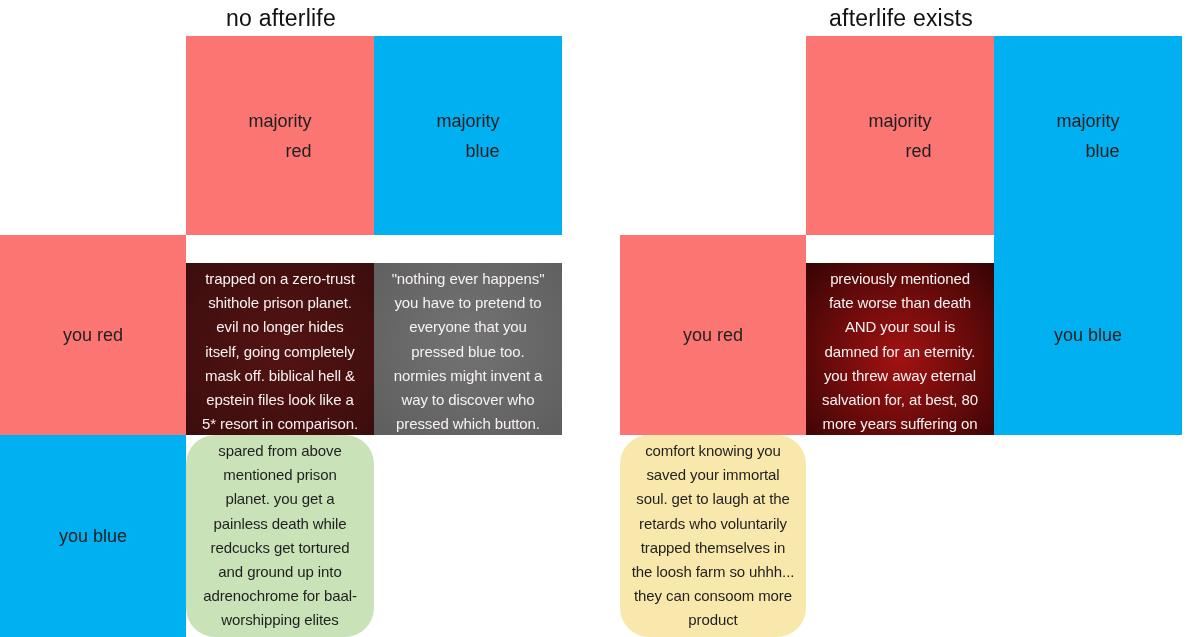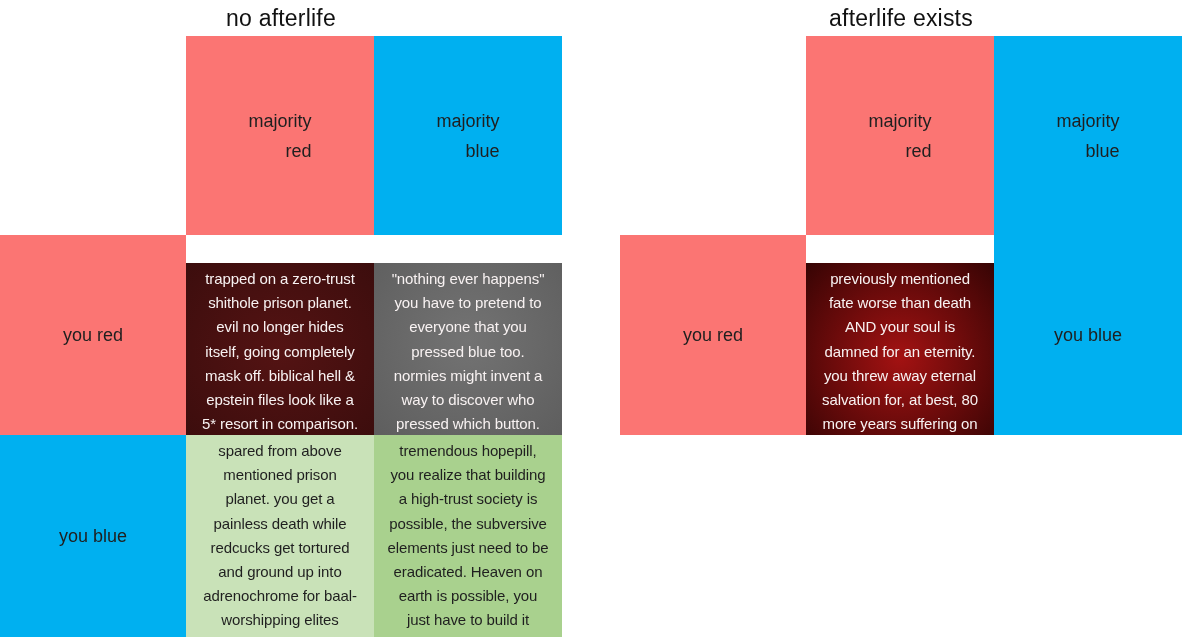--- a/index.html
+++ b/index.html
@@ -31,21 +31,21 @@
   }
   .bg-salmon { background:var(--salmon); }
   .bg-cyan   { background:var(--cyan); }
 
   .cell {
     text-align:center; white-space:pre-line; overflow:hidden;
     font-size:15px; line-height:24.2px; padding:4px 2px 0 2px;
     letter-spacing:-0.1px;
   }
   .light-text { color:var(--light-text);margin-top:28px; }
-  .dark-text  { color:var(--dark-text); }
+  .dark-text  { color:var(--dark-text);border-radius:29px; }
 
   .cell-nrr { background:radial-gradient(ellipse at 50% 50%, var(--maroon-center) 0%, var(--maroon-edge) 100%); }
   .cell-nrb { background:radial-gradient(ellipse at 50% 45%, var(--gray-center) 0%, var(--gray-edge) 100%); }
   .cell-nbr { background:var(--green-light); }
   .cell-nbb { background:var(--green); }
   .cell-arr { background:radial-gradient(ellipse at 50% 55%, var(--red-center) 0%, var(--red-edge) 100%); }
   .cell-arb { background:radial-gradient(ellipse at 50% 50%, var(--black-center) 0%, var(--black-edge) 100%); }
   .cell-abr { background:var(--cream); }
   .cell-abb { background:linear-gradient(168deg, var(--yellow-bright) 15%, var(--yellow-gold) 95%); }
 </style>
@@ -81,28 +81,20 @@
 
     <div class="rowhead bg-cyan">you blue</div>
     <div class="cell cell-nbr dark-text">spared from above
 mentioned prison
 planet. you get a
 painless death while
 redcucks get tortured
 and ground up into
 adrenochrome for baal-
 worshipping elites</div>
-    <div class="cell cell-nbb dark-text">tremendous hopepill,
-you realize that building
-a high-trust society is
-possible, the subversive
-elements just need to be
-eradicated. Heaven on
-earth is possible, you
-just have to build it</div>
   </div>
 </div>
 
 <div class="panel panel-right">
   <div class="panel-title">afterlife exists</div>
   <div class="grid">
     <div class="corner"></div>
     <div class="colhead bg-salmon">majority
 red</div>
     <div class="colhead bg-cyan">majority
@@ -112,14 +104,22 @@
     <div class="cell cell-arr light-text">previously mentioned
 fate worse than death
 AND your soul is
 damned for an eternity.
 you threw away eternal
 salvation for, at best, 80
 more years suffering on
 this forsaken loosh farm</div>
 
     <div class="rowhead bg-cyan">you blue</div>
+    <div class="cell cell-abr dark-text">comfort knowing you
+saved your immortal
+soul. get to laugh at the
+retards who voluntarily
+trapped themselves in
+the loosh farm so uhhh...
+they can consoom more
+product</div>
   </div>
 </div>
 
 </body></html>

